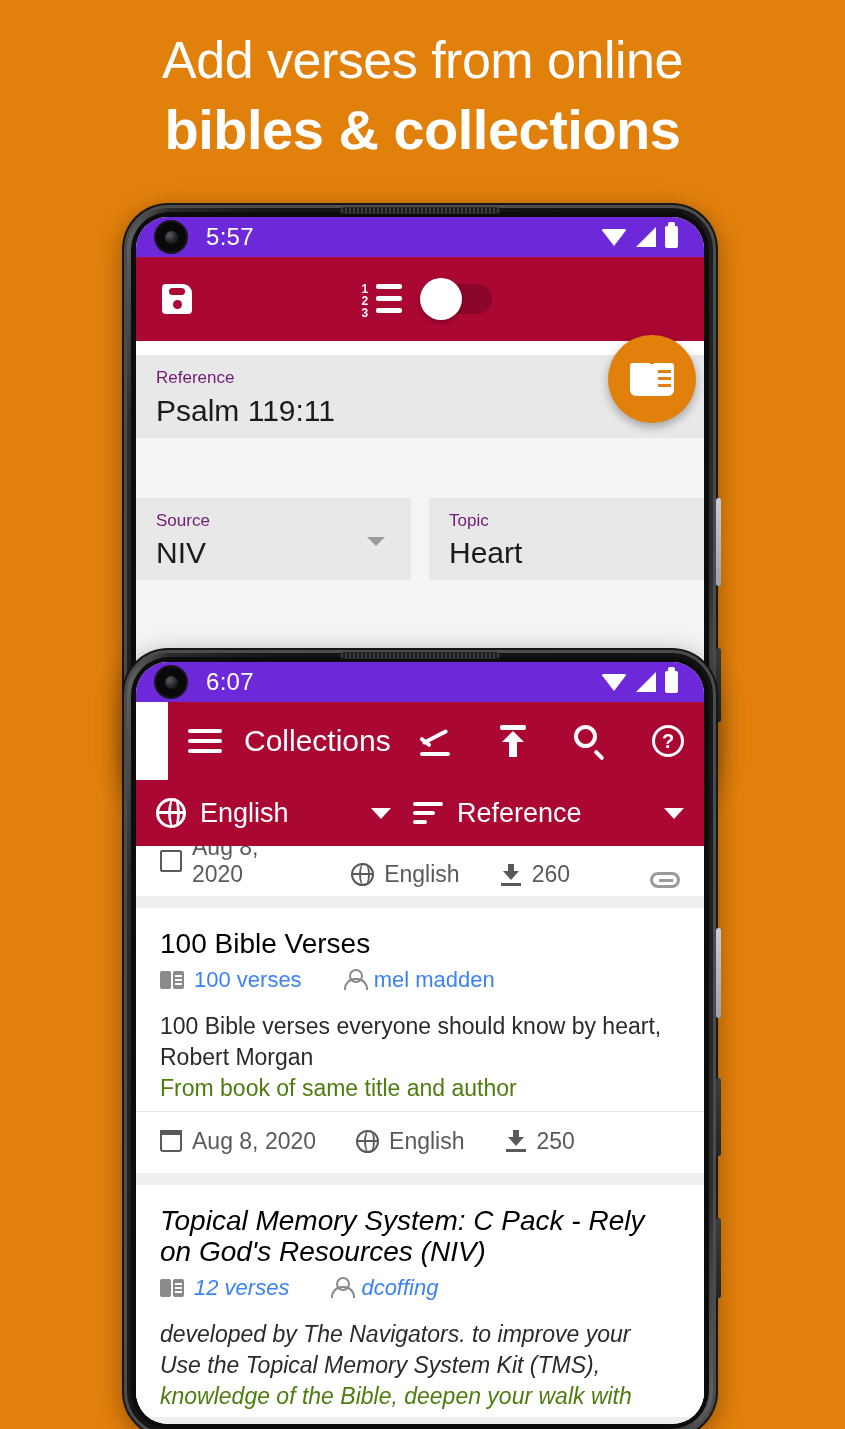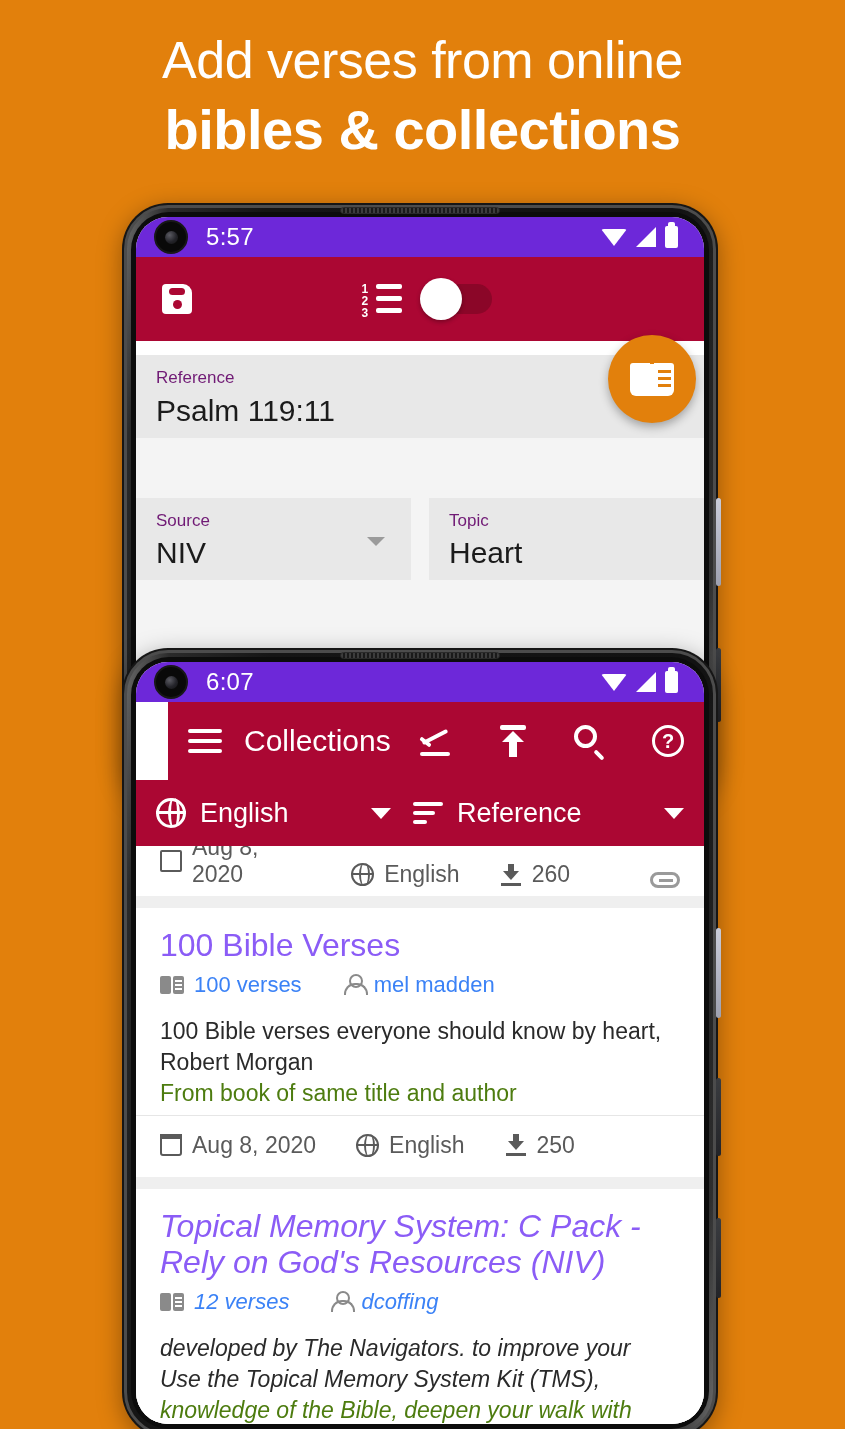--- a/index.html
+++ b/index.html
@@ -180,21 +180,21 @@
   .ic-sort { width: 30px; height: 22px; position: relative; flex:none; }
   .ic-sort span { position:absolute; left:0; height:4px; background:#fff; border-radius:2px; display:block; }
   .ic-sort span:nth-child(1){top:0;width:30px;}
   .ic-sort span:nth-child(2){top:9px;width:22px;}
   .ic-sort span:nth-child(3){top:18px;width:14px;}
 
   .listwrap { background: #EFEFEF; height: 100%; overflow: hidden; }
   .card { background: #fff; margin: 0 0 12px 0; }
   .card.clipped-top { margin-top: 0; }
   .card-body { padding: 20px 24px 6px; }
-  .card-title { font-size: 32px; color: #8b5cf6; line-height: 1.12; }
+  .card-title { font-size: 28px; color: #000000; line-height: 1.12; }
   .card-meta { display: flex; align-items: center; gap: 42px; margin-top: 8px; }
   .meta-chip { display: flex; align-items: center; gap: 10px; color: #3b82f6; font-size: 22px; }
   .card-desc { font-size: 23px; color: #2A2A2A; line-height: 1.35; margin-top: 18px; }
   .card-desc .fade { color: #4d7c0f; }
   .card-foot {
     border-top: 1px solid #E6E6E6;
     padding: 16px 24px 18px;
     display: flex; align-items: flex-end; gap: 40px;
   }
   .card-foot .meta-chip { color: #5A5A5A; font-size: 23px; }

